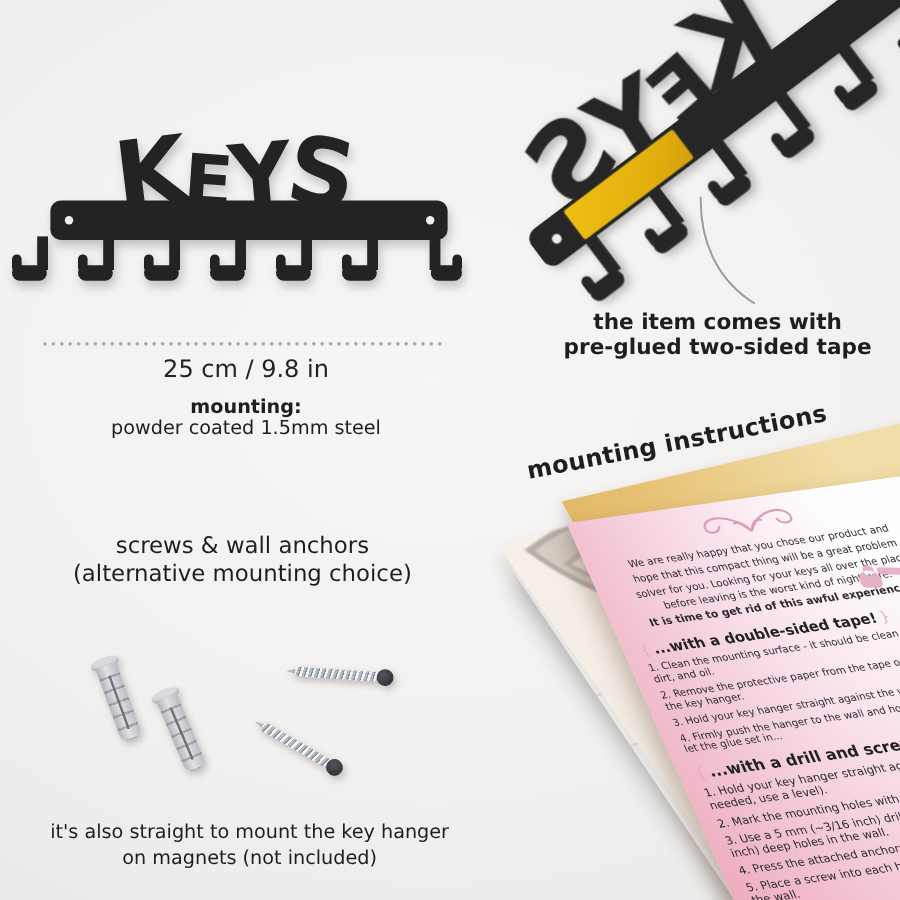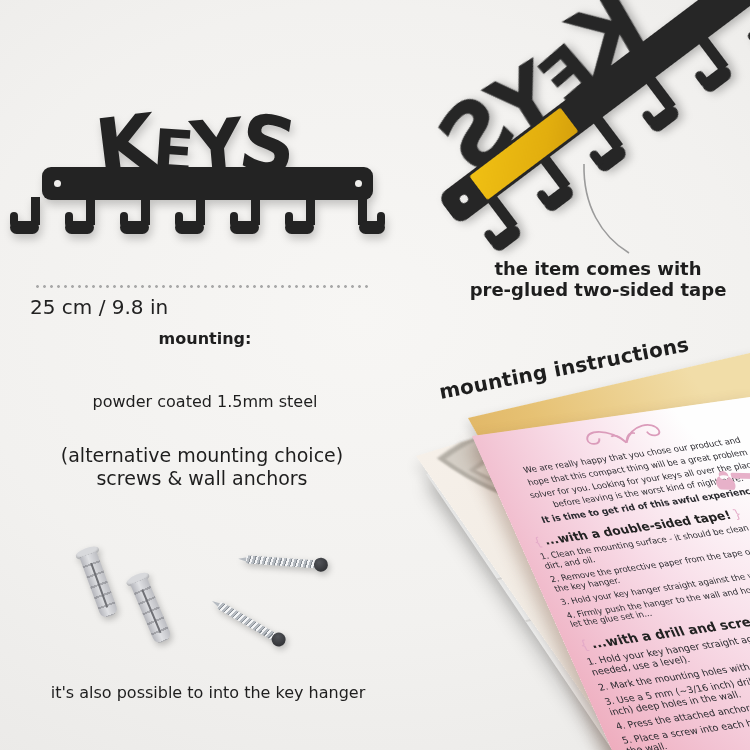--- a/index.html
+++ b/index.html
@@ -23,23 +23,23 @@
   .hook i{position:absolute;background:#232323;display:block;}
   .hook .stem{right:0;top:0;width:9px;height:28px;}
   .hook .foot{left:0;bottom:0;width:29px;height:13px;border-radius:7px;}
   .hook .tip{left:0;bottom:7px;width:8px;height:15px;border-radius:4px;}
   .hk1{left:10px}.hk2{left:65px}.hk3{left:120px}.hk4{left:175px}.hk5{left:230px}.hk6{left:285px}
   .hk7{left:358px;transform:scaleX(-1);width:27px}.hk7 .foot{width:26px}
   
   .dotline{position:absolute;left:36px;top:285px;width:336px;height:3px;
     background-image:radial-gradient(circle at 1.5px 1.5px,#a9a9a9 1.2px,transparent 1.6px);
     background-size:7px 3px;background-repeat:repeat-x;}
-  .size-label{position:absolute;left:30px;top:295px;width:350px;font-size:20px;color:#222;}
+  .size-label{position:absolute;left:30px;top:295px;width:350px;text-align:center;font-size:20px;color:#222;}
   .material-label{position:absolute;left:30px;top:329px;width:350px;text-align:center;font-size:16px;font-weight:bold;}
-  .material-value{position:absolute;left:30px;top:347px;width:350px;text-align:center;font-size:16px;margin-top:45px;}
+  .material-value{position:absolute;left:30px;top:347px;width:350px;text-align:center;font-size:16px;}
   
   .included{position:absolute;left:8px;top:444px;width:388px;text-align:center;line-height:1.22;}
   .inc-h{font-size:18px;font-weight:bold;}
   .inc-l{font-size:19px;}
   
   .hardware{position:absolute;inset:0;filter:drop-shadow(2px 3px 3px rgba(0,0,0,0.22));}
   .anchor{position:absolute;width:24px;height:72px;}
   .a-collar{position:absolute;top:0;left:0;right:0;height:10px;background:#d8d9dc;border-radius:50%/45%;box-shadow:inset 0 -2px 2px rgba(0,0,0,0.18);}
   .a-body{position:absolute;top:7px;left:3px;right:3px;bottom:0;border-radius:0 0 7px 7px;
     background:linear-gradient(90deg,#b4b5bb,#e0e1e4 45%,#bcbdc2);}
@@ -164,22 +164,22 @@
         <i class="tip"></i>
       </div>
   </div>
 
   <div class="dotline"></div>
   <div class="size-label">25 cm / 9.8 in</div>
   <div class="material-label">mounting:</div>
   <div class="material-value">powder coated 1.5mm steel</div>
 
   <div class="included">
+    <div class="inc-l">screws &amp; wall anchors</div>
     <div class="inc-l">(alternative mounting choice)</div>
-    <div class="inc-l">screws &amp; wall anchors</div>
   </div>
 
   <div class="hardware">
     <div class="anchor anchor1">
         <span class="a-collar"></span>
         <span class="a-body"></span>
         <span class="a-slot"></span>
       </div>
     <div class="anchor anchor2">
         <span class="a-collar"></span>
@@ -192,21 +192,22 @@
         <span class="head"></span>
       </div>
     <div class="screw screw2">
         <span class="tipp"></span>
         <span class="shaft"></span>
         <span class="head"></span>
       </div>
   </div>
 
   <div class="magnet-note">
-    <div>it's also possible to into the key hanger</div>
+    <div>it's also straight to mount the key hanger</div>
+    <div>on magnets (not included)</div>
   </div>
 
   <div class="hanger-back">
     <div class="kb-letters">
         <span class="ltr">K</span>
         <span class="ltr">E</span>
         <span class="ltr">Y</span>
         <span class="ltr">S</span>
       </div>
     <div class="kb-bar"></div>

